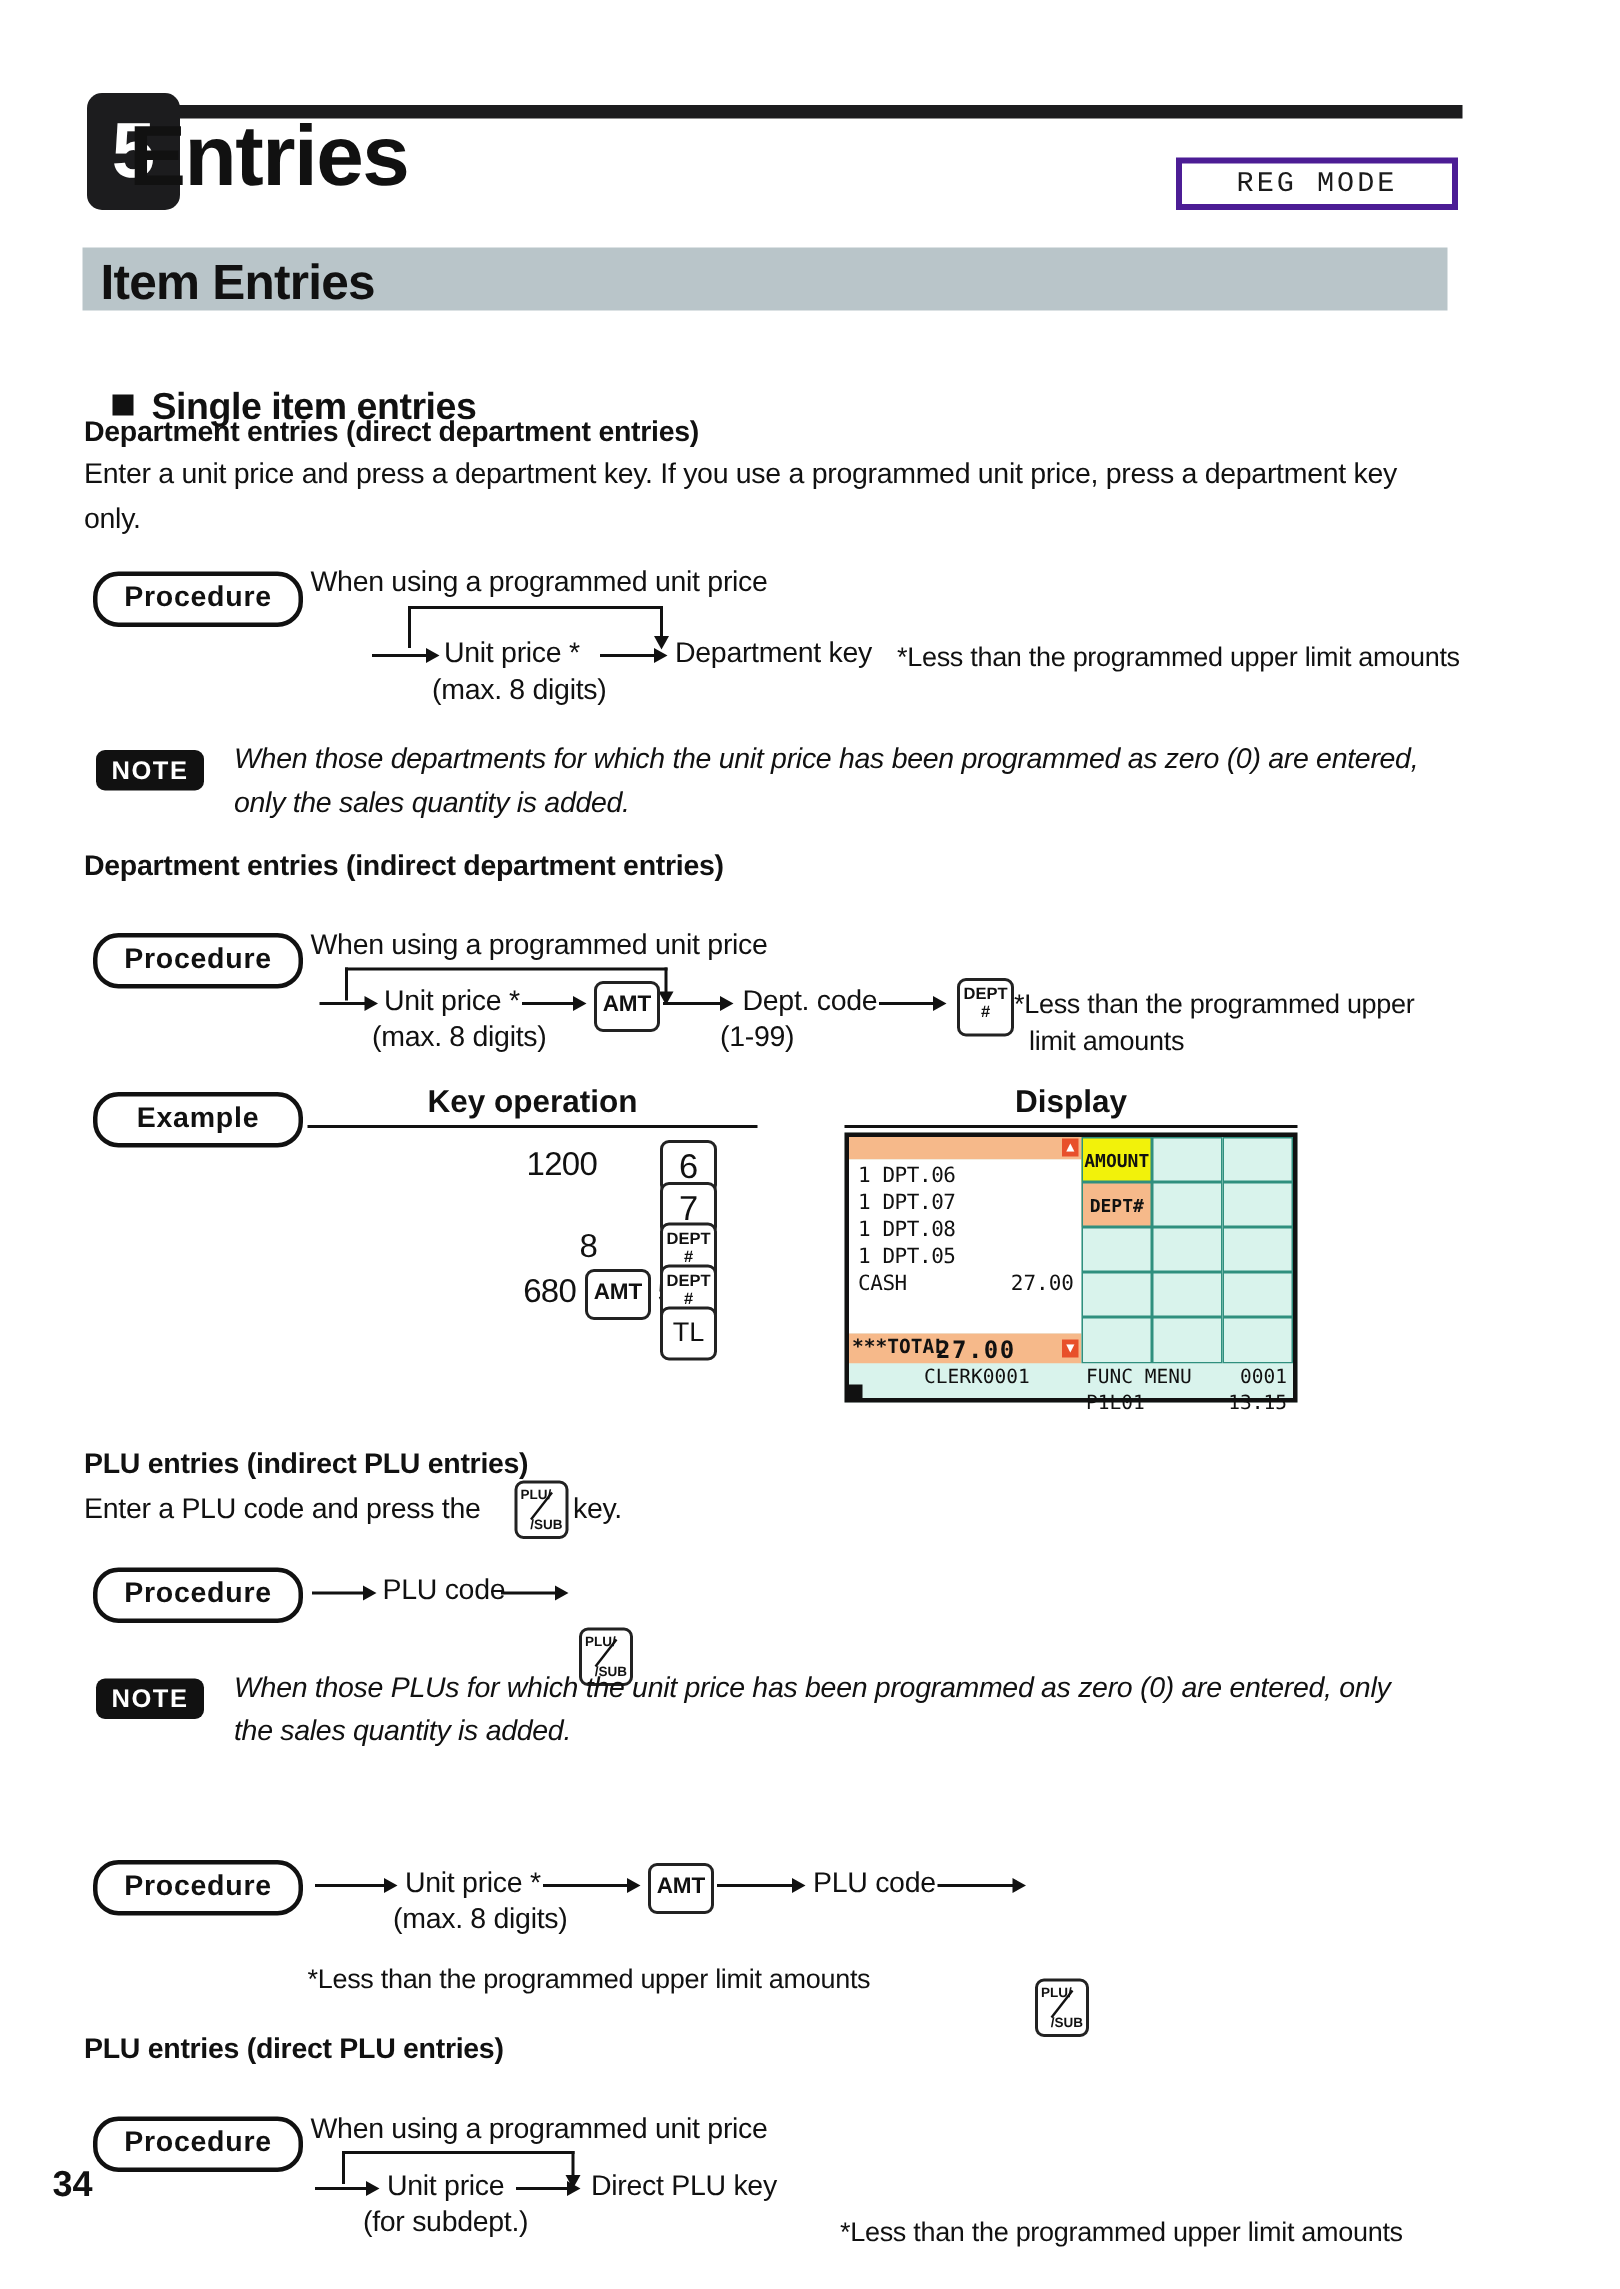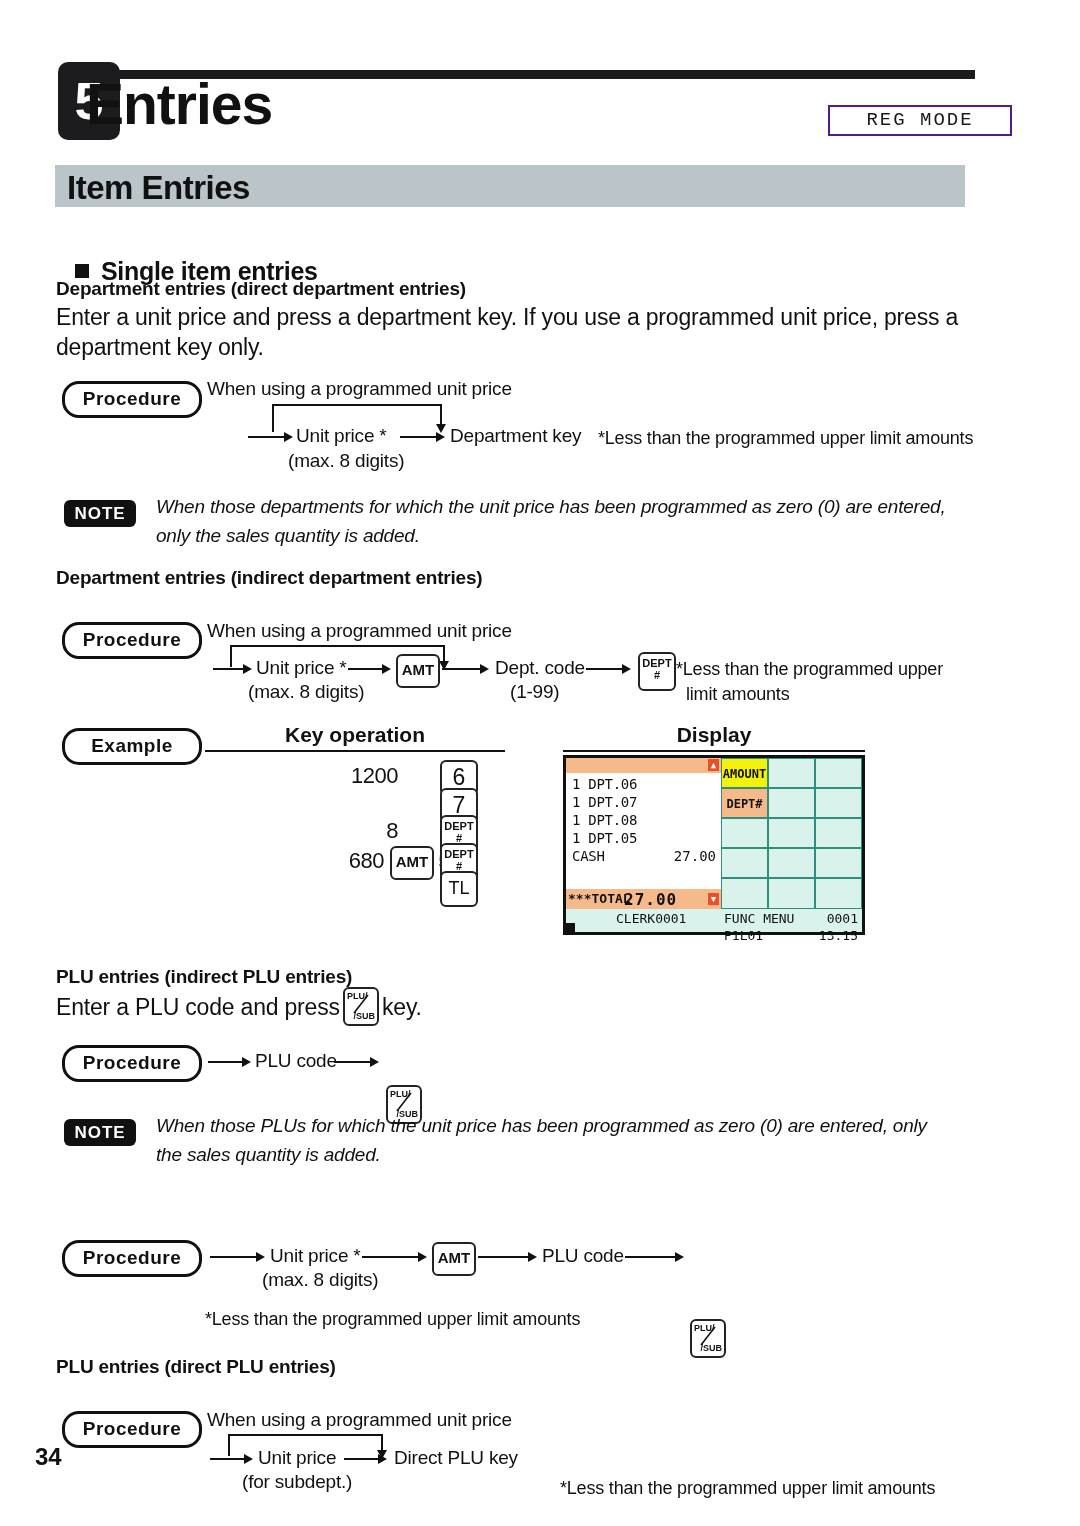--- a/index.html
+++ b/index.html
@@ -7,34 +7,34 @@
        font-family:"Liberation Sans",sans-serif;color:#111;overflow:hidden;}
   .page{position:absolute;left:0;top:0;width:1080px;height:1526px;}
 
   
   .chapter{position:absolute;left:58px;top:62px;}
   .chap-badge{position:absolute;left:0;top:0;width:62px;height:78px;background:#1c1c1e;
     border-radius:10px;color:#fff;font-size:52px;font-weight:bold;line-height:78px;text-align:center;}
   .chap-rule{position:absolute;left:80px;top:70px;width:895px;height:9px;background:#1c1c1e;}
   .chap-title{position:absolute;left:86px;top:76px;font-size:57px;font-weight:bold;
     letter-spacing:-1px;line-height:1;}
-  .regmode{position:absolute;left:784px;top:105px;width:180px;height:27px;border:2px solid #4c1d95;
+  .regmode{position:absolute;left:784px;top:105px;width:180px;height:27px;border:4px solid #4c1d95;
     background:#fff;font-family:"Liberation Mono",monospace;font-size:19px;letter-spacing:2px;
-    text-align:center;line-height:27px;color:#1b1b1b;margin-left:44px;}
+    text-align:center;line-height:27px;color:#1b1b1b;}
 
   
   .band{position:absolute;left:55px;top:165px;width:910px;height:42px;background:#b9c5c9;}
   .band span{position:absolute;left:12px;top:4px;font-size:33px;font-weight:bold;letter-spacing:-.5px;}
 
   
   .sq-head{position:absolute;font-size:25px;font-weight:bold;letter-spacing:-.3px;margin-top:20px;}
   .sq-head .sq{display:inline-block;width:14px;height:14px;background:#111;margin-right:12px;
     vertical-align:2px;}
   .sub-head{position:absolute;font-size:19px;font-weight:bold;letter-spacing:-.2px;}
-  .body-txt{position:absolute;font-size:23px;line-height:30px;letter-spacing:-.2px;}
+  .body-txt{position:absolute;font-size:19px;line-height:30px;letter-spacing:-.2px;}
 
   
   .proc{position:absolute;width:134px;height:31px;border:3px solid #111;border-radius:17px;
     background:#fff;text-align:center;line-height:29px;font-size:19px;font-weight:bold;
     letter-spacing:.5px;}
   .example{position:absolute;width:134px;height:31px;border:3px solid #111;border-radius:17px;
     background:#fff;text-align:center;line-height:29px;font-size:19px;font-weight:bold;
     letter-spacing:.5px;}
   .note{position:absolute;width:72px;height:27px;background:#111;border-radius:6px;color:#fff;
     text-align:center;line-height:27px;font-size:17px;font-weight:bold;letter-spacing:1px;}
@@ -156,21 +156,21 @@
   <div class="flow-lbl" style="left:256px;top:657px;">Unit price *</div>
   <div class="flow-sub" style="left:248px;top:681px;">(max. 8 digits)</div>
 
   <div class="hline" style="left:348px;top:668px;width:36px;"></div>
   <div class="arr-r" style="left:382px;top:664px;"></div>
   <div class="key kamt" style="left:396px;top:654px;">AMT</div>
 
   <div class="hline" style="left:442px;top:668px;width:40px;"></div>
   <div class="arr-r" style="left:480px;top:664px;"></div>
   <div class="flow-lbl" style="left:495px;top:657px;">Dept. code</div>
-  <div class="flow-sub" style="left:510px;top:681px;">(1-99)</div>
+  <div class="flow-sub" style="left:480px;top:681px;">(1-99)</div>
 
   <div class="hline" style="left:586px;top:668px;width:38px;"></div>
   <div class="arr-r" style="left:622px;top:664px;"></div>
   <div class="key kdept" style="left:638px;top:652px;">
     <div>DEPT</div>
     <div>#</div>
   </div>
 
   <div class="foot" style="left:676px;top:656px;">*Less than the programmed upper</div>
   <div class="foot" style="left:686px;top:681px;">limit amounts</div>

